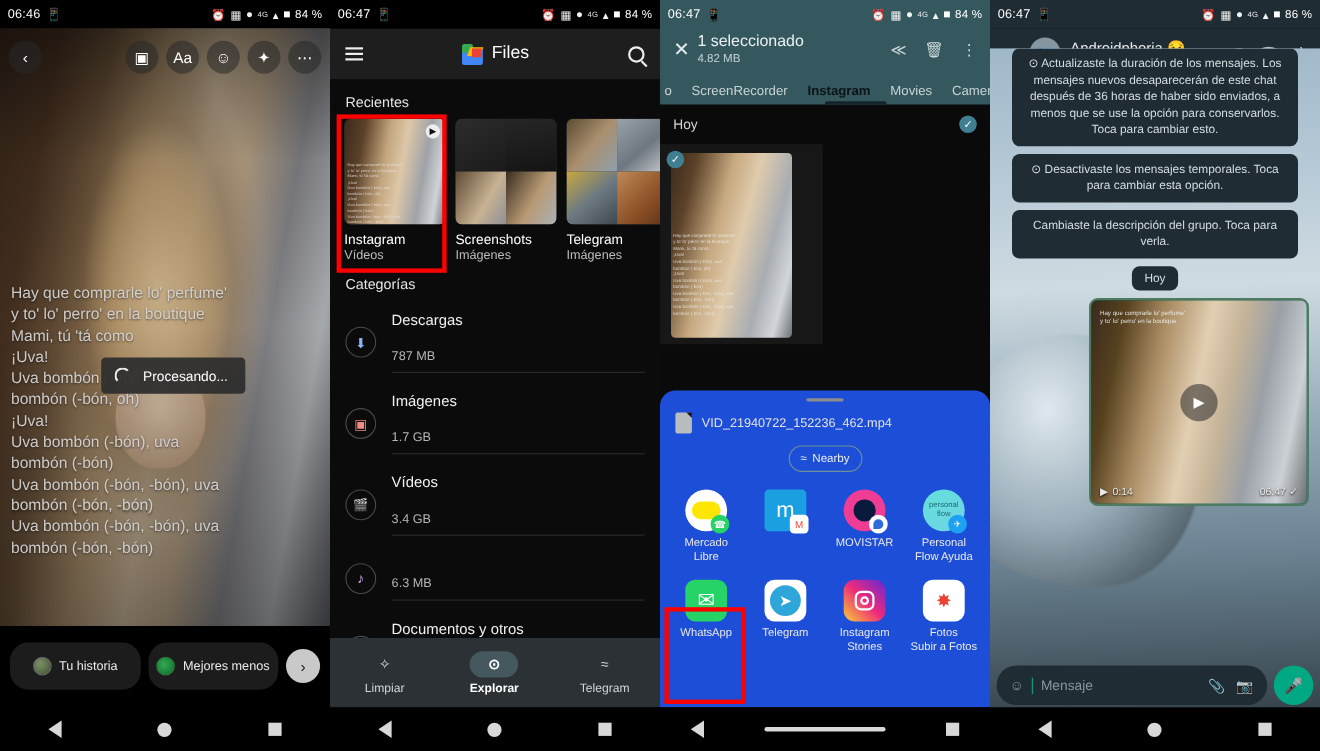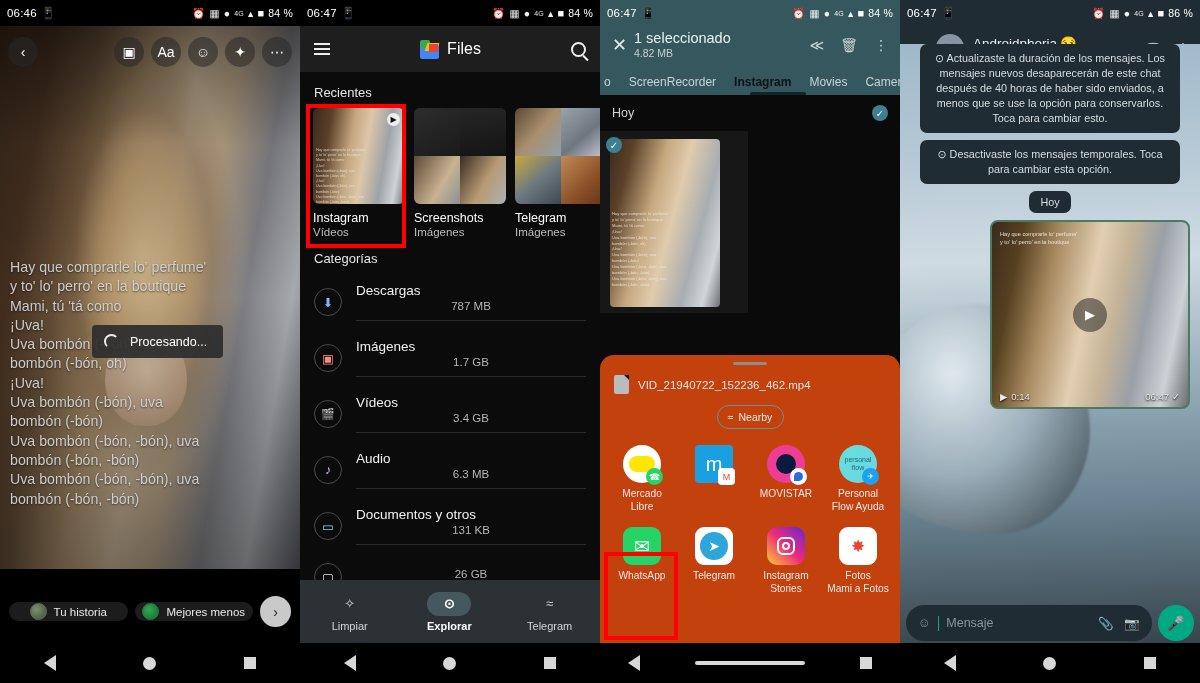--- a/index.html
+++ b/index.html
@@ -88,21 +88,21 @@
   .spinner {
     width: 15px; height: 15px; border-radius: 50%;
     border: 2px solid rgba(255,255,255,.9); border-right-color: transparent;
     border-bottom-color: transparent;
   }
   .p1-bottom {
     position: absolute; bottom: 56px; left: 0; width: 100%;
     display: flex; align-items: center; gap: 7px; padding: 0 9px; z-index: 25;
   }
   .story-chip {
-    flex: 1; height: 19px; border-radius: 17px; background: rgba(30,30,30,.92);
+    flex: 1; height: 43px; border-radius: 17px; background: rgba(30,30,30,.92);
     display: flex; align-items: center; justify-content: center; gap: 7px;
     color: #eaeaea; font-size: 11.5px;
   }
   .chip-av { width: 17px; height: 17px; border-radius: 50%;
     background: radial-gradient(circle at 35% 35%, #7e8f6a, #3e5230); border: 1px solid #666; }
   .chip-av.green { background: radial-gradient(circle at 40% 40%, #34a853, #0f6b2c); border-color:#2c7a3c;}
   .next-btn { width: 31px; height: 31px; border-radius: 50%; background: #c9c9c9;
     color: #222; display: flex; align-items: center; justify-content: center; font-size: 14px; }
 
   
@@ -154,21 +154,21 @@
   .tg1 { background: linear-gradient(130deg,#5b4a33,#a98f6e 50%,#8fa0ab); }
   .tg2 { background: linear-gradient(140deg,#9aa3ab,#6e7780 55%,#c9ccd0); }
   .tg3 { background: linear-gradient(140deg,#c8a83f,#6e7a82 50%,#3e4750); }
   .tg4 { background: linear-gradient(135deg,#c08a55,#8a4f26 60%,#5e3317); }
   .cats { padding: 0 0 0 0; }
   .cat-row { display: flex; align-items: center; gap: 14px; padding: 9px 14px 9px 14px; }
   .cat-ico { width: 28px; height: 28px; border-radius: 50%; border: 1px solid #4a4a4a;
     display:flex; align-items:center; justify-content:center; font-size: 12.5px; flex: 0 0 auto; }
   .cat-txt { flex: 1; border-bottom: 1px solid #2b2b2b; padding-bottom: 8px; }
   .cat-name { color: #f1f1f1; font-size: 13.5px; }
-  .cat-size { color: #b5b5b5; font-size: 11.5px; margin-top: 2px; text-align: center; }
+  .cat-size { color: #b5b5b5; font-size: 11.5px; margin-top: 20px; }
   .colec { display:flex; align-items:center; padding: 8px 14px 0; color:#eee; font-size:13px; }
   .kebab { margin-left:auto; display:flex; flex-direction:column; gap:2.5px; }
   .kebab i { width:3px; height:3px; border-radius:50%; background:#e3e3e3; display:block;}
   .files-tabs {
     position:absolute; bottom: 40px; left:0; width:100%; height:63px; background:#2b3135;
     display:flex; align-items:center; justify-content:space-around; z-index: 30;
   }
   .ftab { display:flex; flex-direction:column; align-items:center; gap:4px; color:#cfd6da; font-size:11px;}
   .ftab.active { color:#fff; font-weight:bold; }
   .ftab .pill { width:44px; height:24px; border-radius:13px; display:flex; align-items:center;
@@ -195,21 +195,21 @@
   .hoy-row .check { margin-left:auto; }
   .grid-item { position:relative; width: 148px; height:182px; background:#171717; }
   .grid-thumb { position:absolute; left:10px; top:8px; width: 110px; height:168px; border-radius:4px;
     overflow:hidden;
     background: linear-gradient(105deg,#3a2a1c 0%, #5b4128 16%, #c5a87f 38%, #e0cbac 54%,
       #a8adb2 74%, #d2d6da 88%, #6d7175 100%); }
   .grid-thumb .tl { position:absolute; left:2px; top:72px; right:4px; font-size:4.1px;
     line-height:5.9px; color: rgba(235,235,235,.82); }
   .grid-check { position:absolute; left:6px; top:6px; z-index:4; }
   .sheet {
-    position:absolute; left:0; right:0; bottom:40px; top:355px; background:#c2410c;
+    position:absolute; left:0; right:0; bottom:40px; top:355px; background:#1d4ed8;
     border-radius: 14px 14px 0 0; z-index: 20;
   }
   .sheet-handle { width: 34px; height: 3px; border-radius:2px; background:#8c8c8c;
     margin: 7px auto 0; }
   .sheet-file { display:flex; align-items:center; gap:9px; padding: 10px 14px 0; }
   .file-ico { width: 15px; height: 19px; background:#b9bcbe; border-radius:2px; position:relative; }
   .file-ico::after{content:"";position:absolute;right:0;top:0;border-width:0 5px 5px 0;
     border-style:solid;border-color:#131313 #131313 transparent transparent;}
   .file-name { color:#e4e4e4; font-size:11.5px; }
   .nearby { margin: 11px auto 0; width: 67px; height: 24px; border:1px solid #6d8f96;
@@ -459,21 +459,20 @@
       <div class="cat-row">
         <span class="cat-ico" style="color:#81c995;font-size:11px">🎬</span>
         <span class="cat-txt">
           <span class="cat-name" style="display:block">Vídeos</span>
           <span class="cat-size" style="display:block">3.4 GB</span>
         </span>
       </div>
       <div class="cat-row">
         <span class="cat-ico" style="color:#d7aefb">♪</span>
         <span class="cat-txt">
-          <span class="cat-name" style="display:block">Audio</span>
           <span class="cat-size" style="display:block">6.3 MB</span>
         </span>
       </div>
       <div class="cat-row">
         <span class="cat-ico" style="color:#78d9ec">▭</span>
         <span class="cat-txt">
           <span class="cat-name" style="display:block">Documentos y otros</span>
           <span class="cat-size" style="display:block">131 KB</span>
         </span>
       </div>
@@ -642,21 +641,21 @@
             <span style="width:18px;height:18px;border:2px solid #fff;border-radius:6px;display:flex;align-items:center;justify-content:center">
               <span style="width:8px;height:8px;border:2px solid #fff;border-radius:50%;display:block"></span>
             </span>
           </span>
           <span class="app-label" style="white-space:pre-line">Instagram
 Stories</span>
         </div>
         <div class="app">
           <span class="app-ico" style="background:#fff;border-radius:9px;font-size:17px;color:#ea4335">✸</span>
           <span class="app-label" style="white-space:pre-line">Fotos
-Mami a Fotos</span>
+Subir a Fotos</span>
         </div>
       </div>
     </div>
 
     <div class="navbar">
       <span class="nav-back"></span>
       <span class="nav-pill"></span>
       <span class="nav-rec"></span>
     </div>
 
@@ -689,22 +688,23 @@
       </span>
       <span class="wa-acts">
         <span>▯</span>
         <span>☎</span>
         <span>⋮</span>
       </span>
     </div>
 
     <div class="wa-body">
       <div class="wa-scroll">
-        <div class="sys-bubble">⊙ Actualizaste la duración de los mensajes. Los mensajes nuevos desaparecerán de este chat después de 40 horas de haber sido enviados, a menos que se use la opción para conservarlos. Toca para cambiar esto.</div>
+        <div class="sys-bubble">⊙ Actualizaste la duración de los mensajes. Los mensajes nuevos desaparecerán de este chat después de 36 horas de haber sido enviados, a menos que se use la opción para conservarlos. Toca para cambiar esto.</div>
         <div class="sys-bubble">⊙ Desactivaste los mensajes temporales. Toca para cambiar esta opción.</div>
+        <div class="sys-bubble">Cambiaste la descripción del grupo. Toca para verla.</div>
         <div class="center"><span class="sys-pill">Hoy</span></div>
 
         <div class="wa-msg">
 
           <div class="wa-vid">
             <div class="tl" style="white-space:pre-line">Hay que comprarle lo' perfume'
 y to' lo' perro' en la boutique</div>
             <div class="wa-play">▶</div>
             <div class="wa-meta">
               <span>▶</span>

